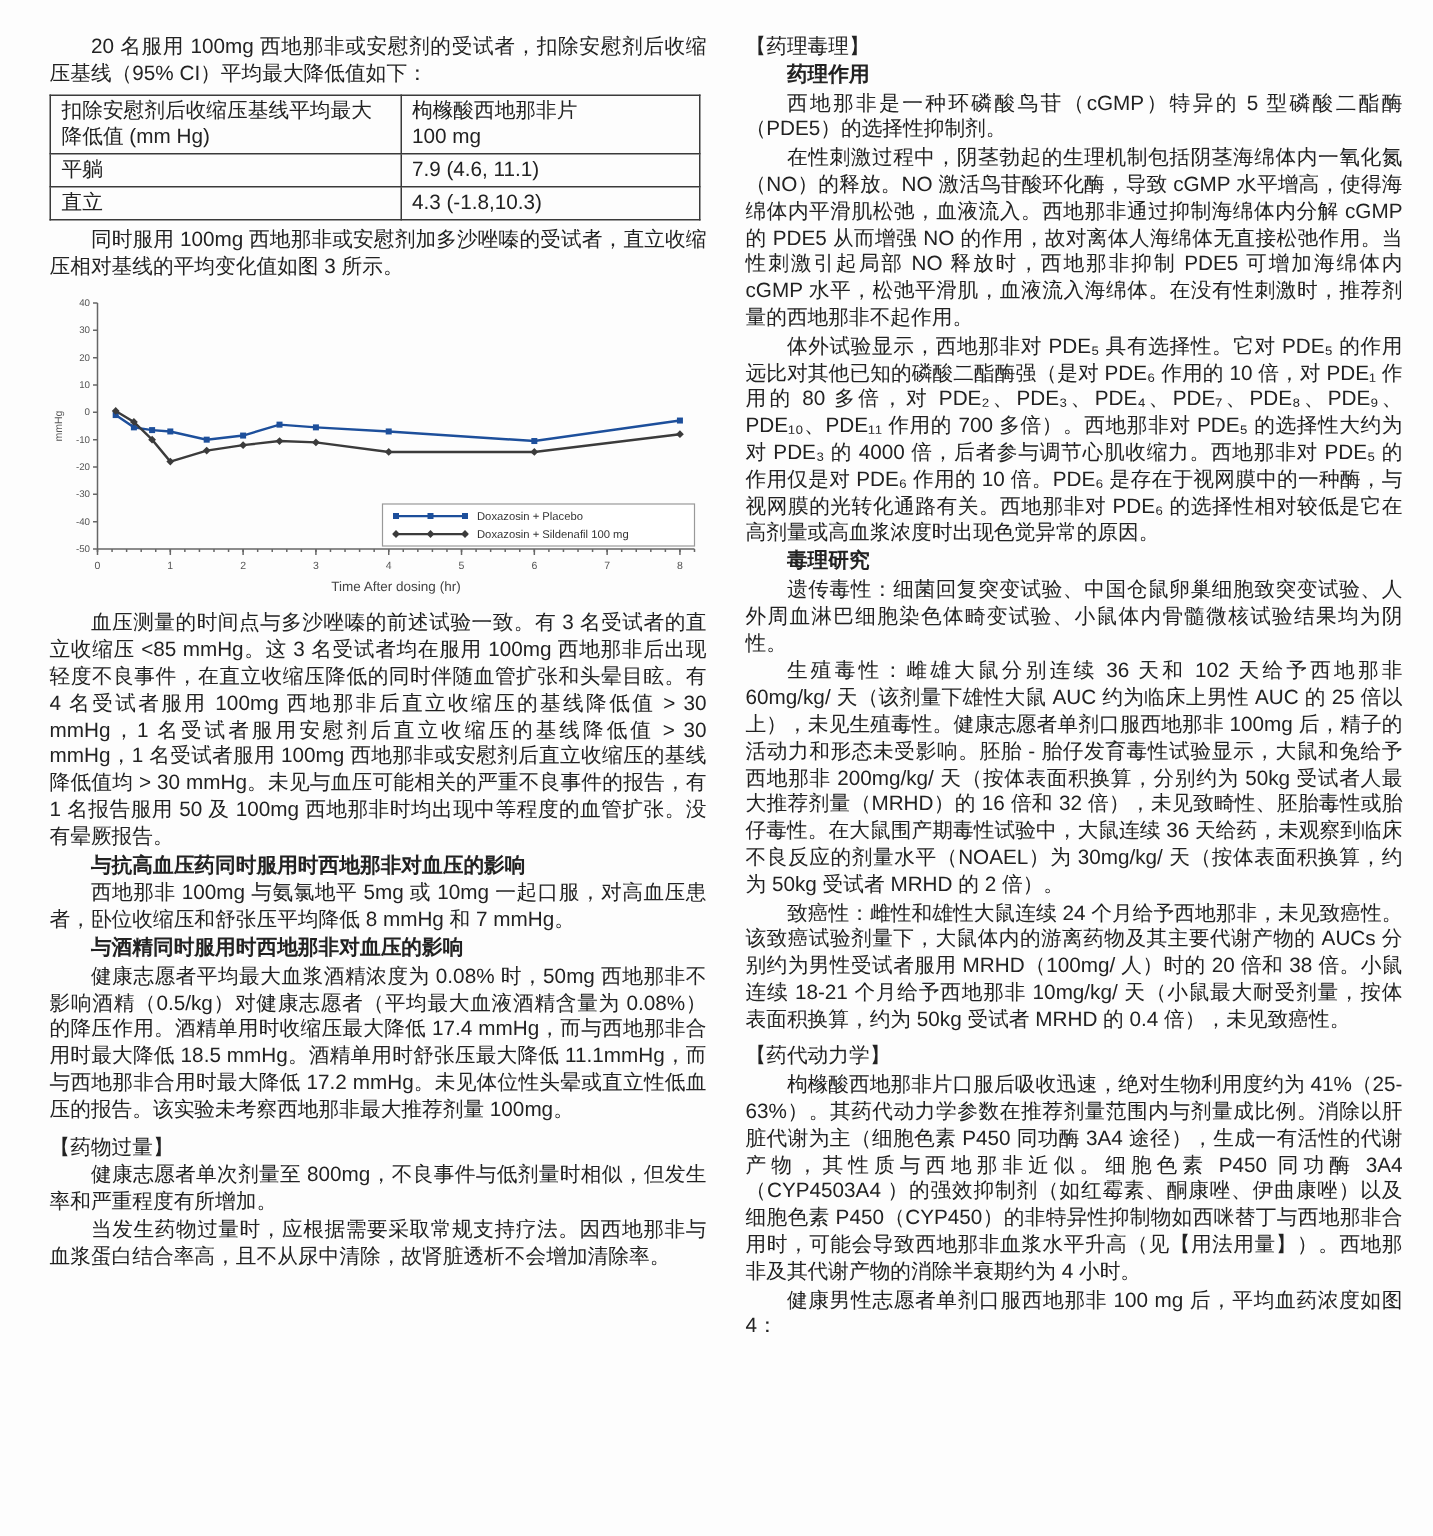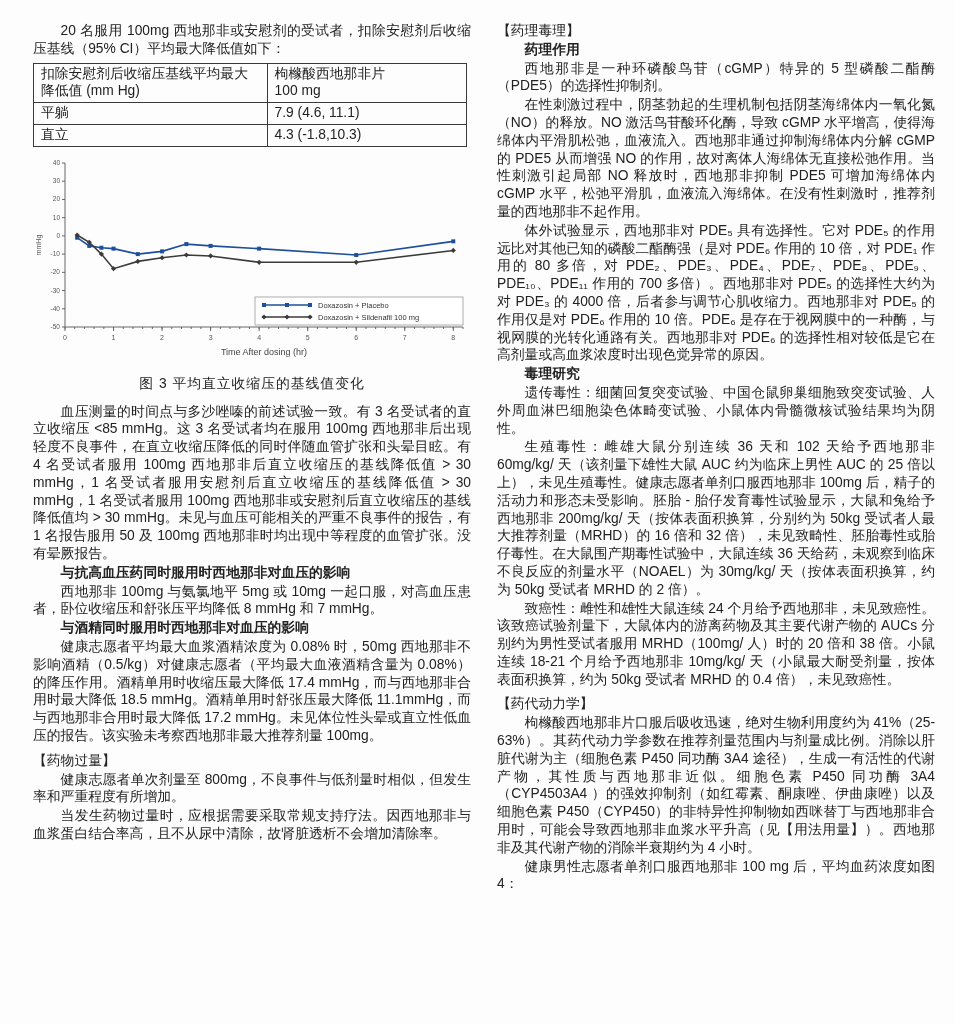--- a/index.html
+++ b/index.html
@@ -44,20 +44,21 @@
           <td class="c1">平躺</td>
           <td>7.9 (4.6, 11.1)</td>
         </tr>
         <tr>
           <td class="c1">直立</td>
           <td>4.3 (-1.8,10.3)</td>
         </tr>
       </tbody>
     </table>
 
+    <p class="para">同时服用 100mg 西地那非或安慰剂加多沙唑嗪的受试者，直立收缩压相对基线的平均变化值如图 3 所示。</p>
 
     <div class="figure">
       <svg id="fig3-svg" width="438" height="212">
           <g stroke="#666" stroke-width="1">
             <line x1="32" y1="8" x2="32" y2="172"></line>
             <line x1="32" y1="172" x2="430" y2="172"></line>
             <line x1="29" y1="8" x2="32" y2="8"></line>
             <line x1="29" y1="26.22222222222222" x2="32" y2="26.22222222222222"></line>
             <line x1="29" y1="44.44444444444444" x2="32" y2="44.44444444444444"></line>
             <line x1="29" y1="62.666666666666664" x2="32" y2="62.666666666666664"></line>
@@ -175,21 +176,20 @@
             <rect x="252" y="148" width="4" height="4" fill="#1d4f9b"></rect>
             <rect x="275" y="148" width="4" height="4" fill="#1d4f9b"></rect>
             <text x="285" y="152.5" font-size="7.5" text-anchor="start" fill="#333" font-family="Liberation Sans, DejaVu Sans, sans-serif">Doxazosin + Placebo</text>
             <line x1="229" y1="162" x2="279" y2="162" stroke="#3b3b3b" stroke-width="1.5"></line>
             <path d="M 231 159.4 L 233.6 162 L 231 164.6 L 228.4 162 Z" fill="#3b3b3b"></path>
             <path d="M 254 159.4 L 256.6 162 L 254 164.6 L 251.4 162 Z" fill="#3b3b3b"></path>
             <path d="M 277 159.4 L 279.6 162 L 277 164.6 L 274.4 162 Z" fill="#3b3b3b"></path>
             <text x="285" y="164.5" font-size="7.5" text-anchor="start" fill="#333" font-family="Liberation Sans, DejaVu Sans, sans-serif">Doxazosin + Sildenafil 100 mg</text>
           </g>
         </svg>
-      <div class="fig-caption">图 3 平均直立收缩压的基线值变化</div>
     </div>
 
     <p class="para">血压测量的时间点与多沙唑嗪的前述试验一致。有 3 名受试者的直立收缩压 &lt;85  mmHg。这 3 名受试者均在服用 100mg 西地那非后出现轻度不良事件，在直立收缩压降低的同时伴随血管扩张和头晕目眩。有 4 名受试者服用 100mg 西地那非后直立收缩压的基线降低值 &gt; 30 mmHg，1 名受试者服用安慰剂后直立收缩压的基线降低值 &gt; 30 mmHg，1 名受试者服用 100mg 西地那非或安慰剂后直立收缩压的基线降低值均 &gt; 30 mmHg。未见与血压可能相关的严重不良事件的报告，有 1 名报告服用 50 及 100mg 西地那非时均出现中等程度的血管扩张。没有晕厥报告。</p>
     <div class="subhead">与抗高血压药同时服用时西地那非对血压的影响</div>
     <p class="para">西地那非 100mg 与氨氯地平 5mg 或 10mg 一起口服，对高血压患者，卧位收缩压和舒张压平均降低 8 mmHg 和 7 mmHg。</p>
     <div class="subhead">与酒精同时服用时西地那非对血压的影响</div>
     <p class="para">健康志愿者平均最大血浆酒精浓度为 0.08% 时，50mg 西地那非不影响酒精（0.5/kg）对健康志愿者（平均最大血液酒精含量为 0.08%）的降压作用。酒精单用时收缩压最大降低 17.4 mmHg，而与西地那非合用时最大降低 18.5 mmHg。酒精单用时舒张压最大降低 11.1mmHg，而与西地那非合用时最大降低 17.2 mmHg。未见体位性头晕或直立性低血压的报告。该实验未考察西地那非最大推荐剂量 100mg。</p>
     <div class="section">【药物过量】</div>
     <p class="para">健康志愿者单次剂量至 800mg，不良事件与低剂量时相似，但发生率和严重程度有所增加。</p>
     <p class="para">当发生药物过量时，应根据需要采取常规支持疗法。因西地那非与血浆蛋白结合率高，且不从尿中清除，故肾脏透析不会增加清除率。</p>

